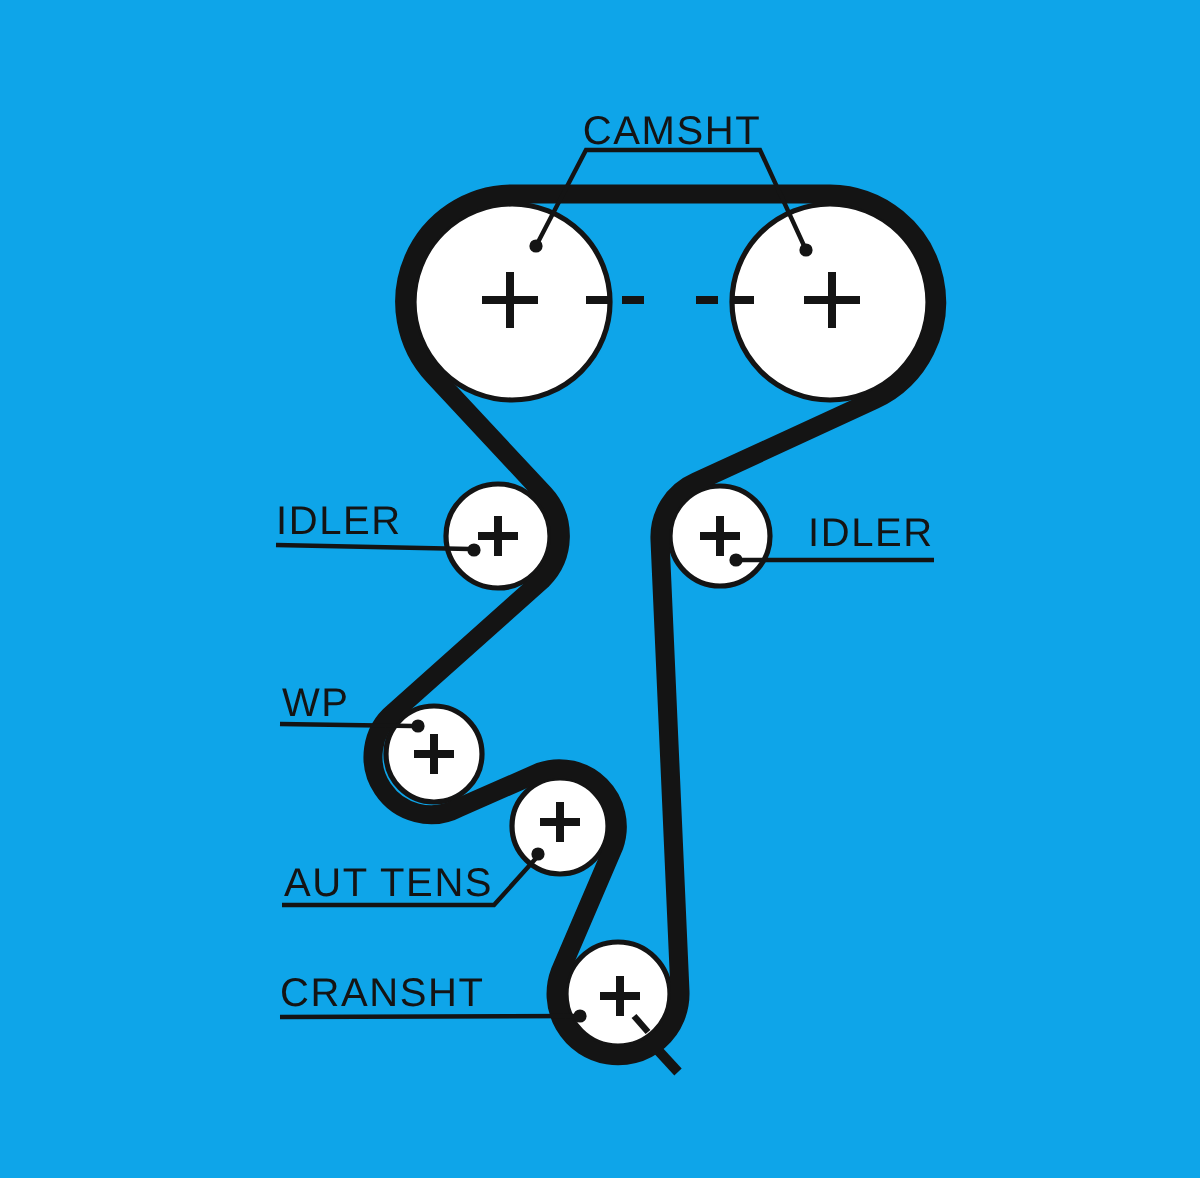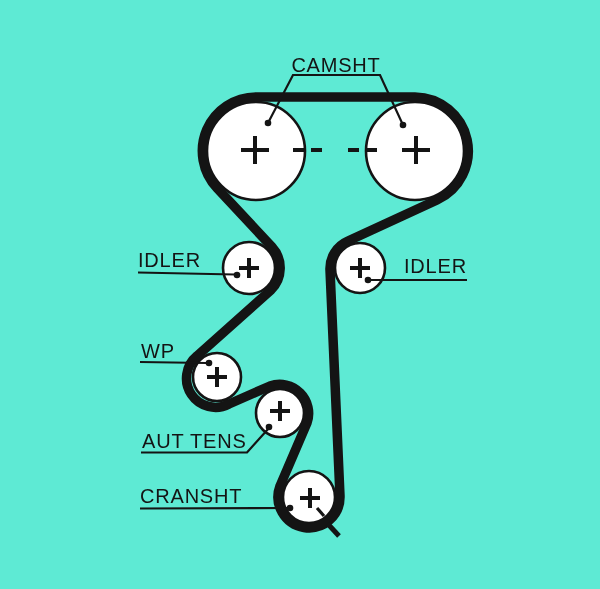--- a/index.html
+++ b/index.html
@@ -1,16 +1,16 @@
 <!DOCTYPE html>
 <html><head>
 <meta charset="utf-8">
 <style>
   html,body{margin:0;padding:0;background:#ffffff;}
-  .stage{position:relative;width:600px;height:589px;background:#5eead4;overflow:hidden;}
+  .stage{position:relative;width:600px;height:589px;background:#0ea5e9;overflow:hidden;}
   svg{display:block;}
   .lbl{font-family:"Liberation Sans","DejaVu Sans",sans-serif;font-size:20px;letter-spacing:0.8px;}
 </style>
 </head>
 <body>
 
 <div class="stage">
   <svg width="600" height="589" viewBox="0 0 600 589">
 
     <g fill="#ffffff" stroke-width="2.6" stroke="#141414">

